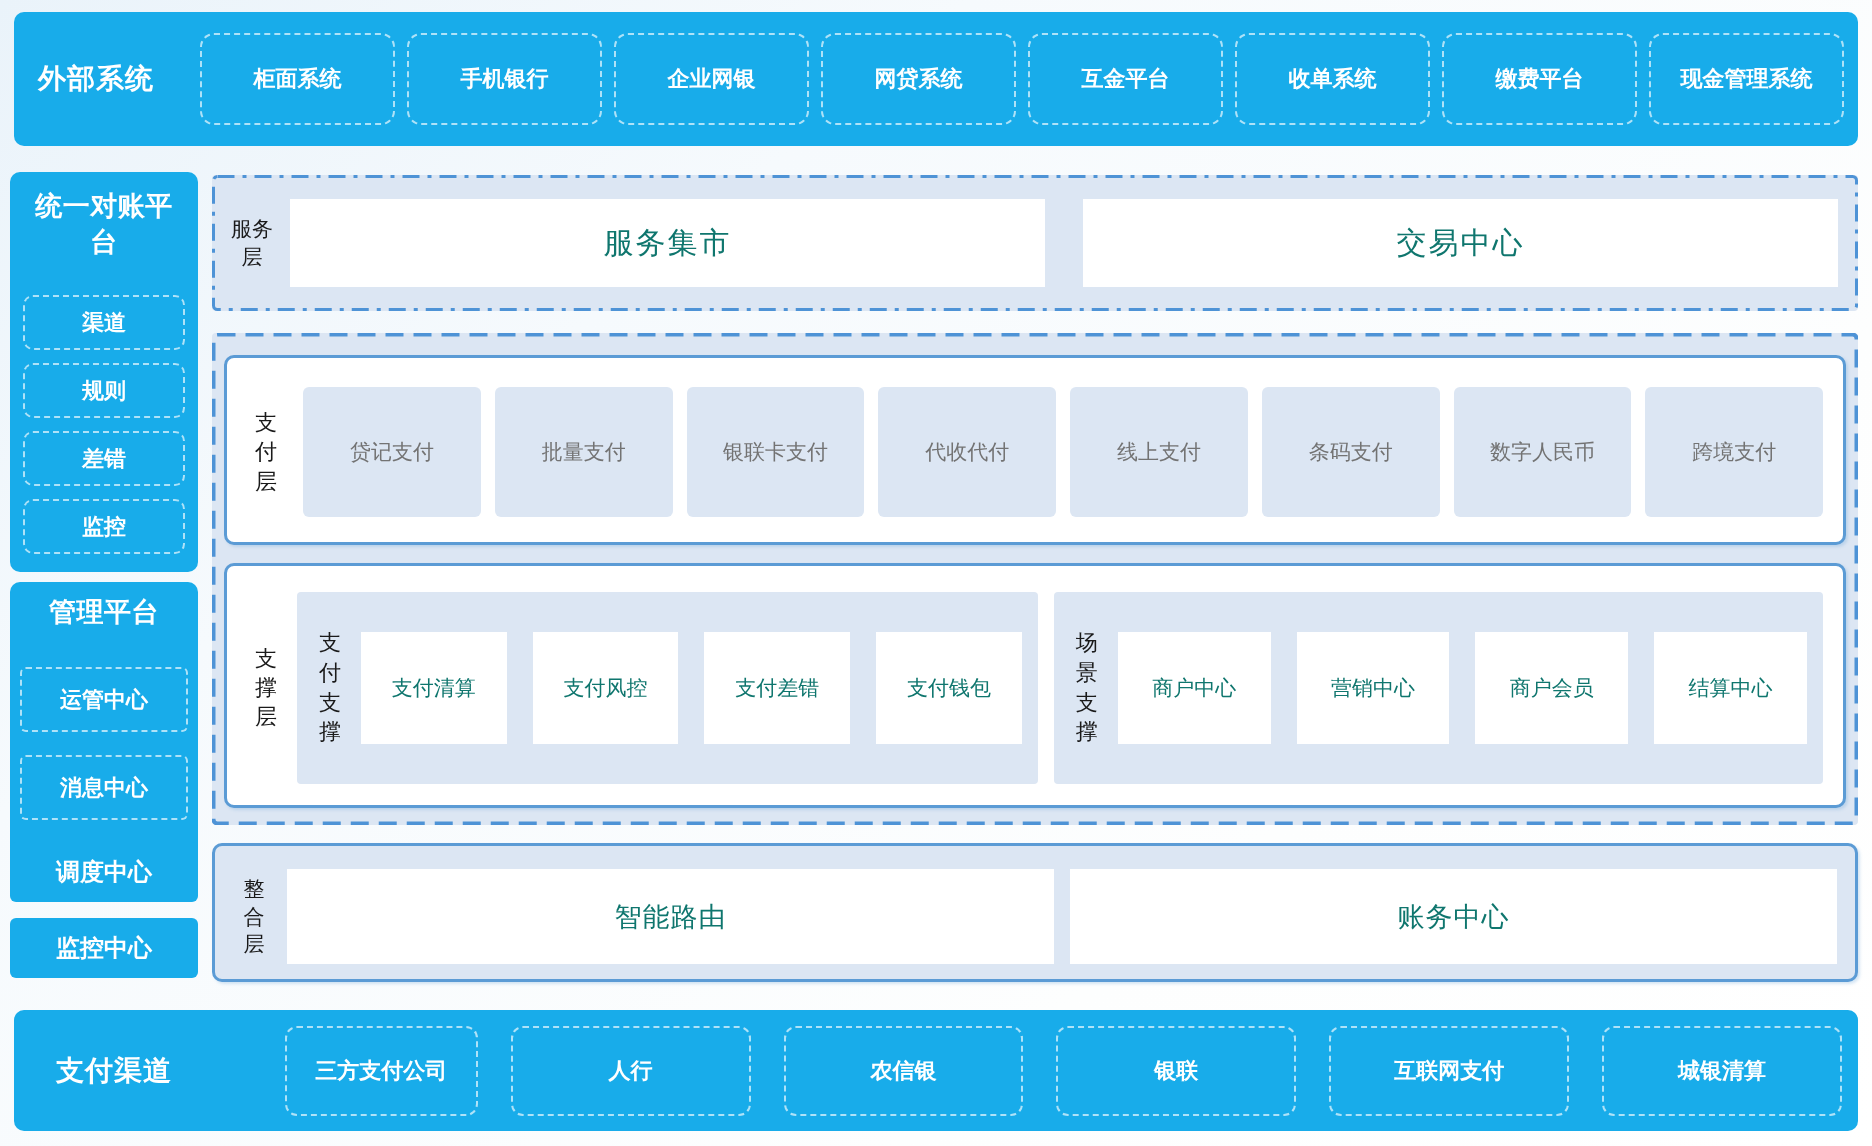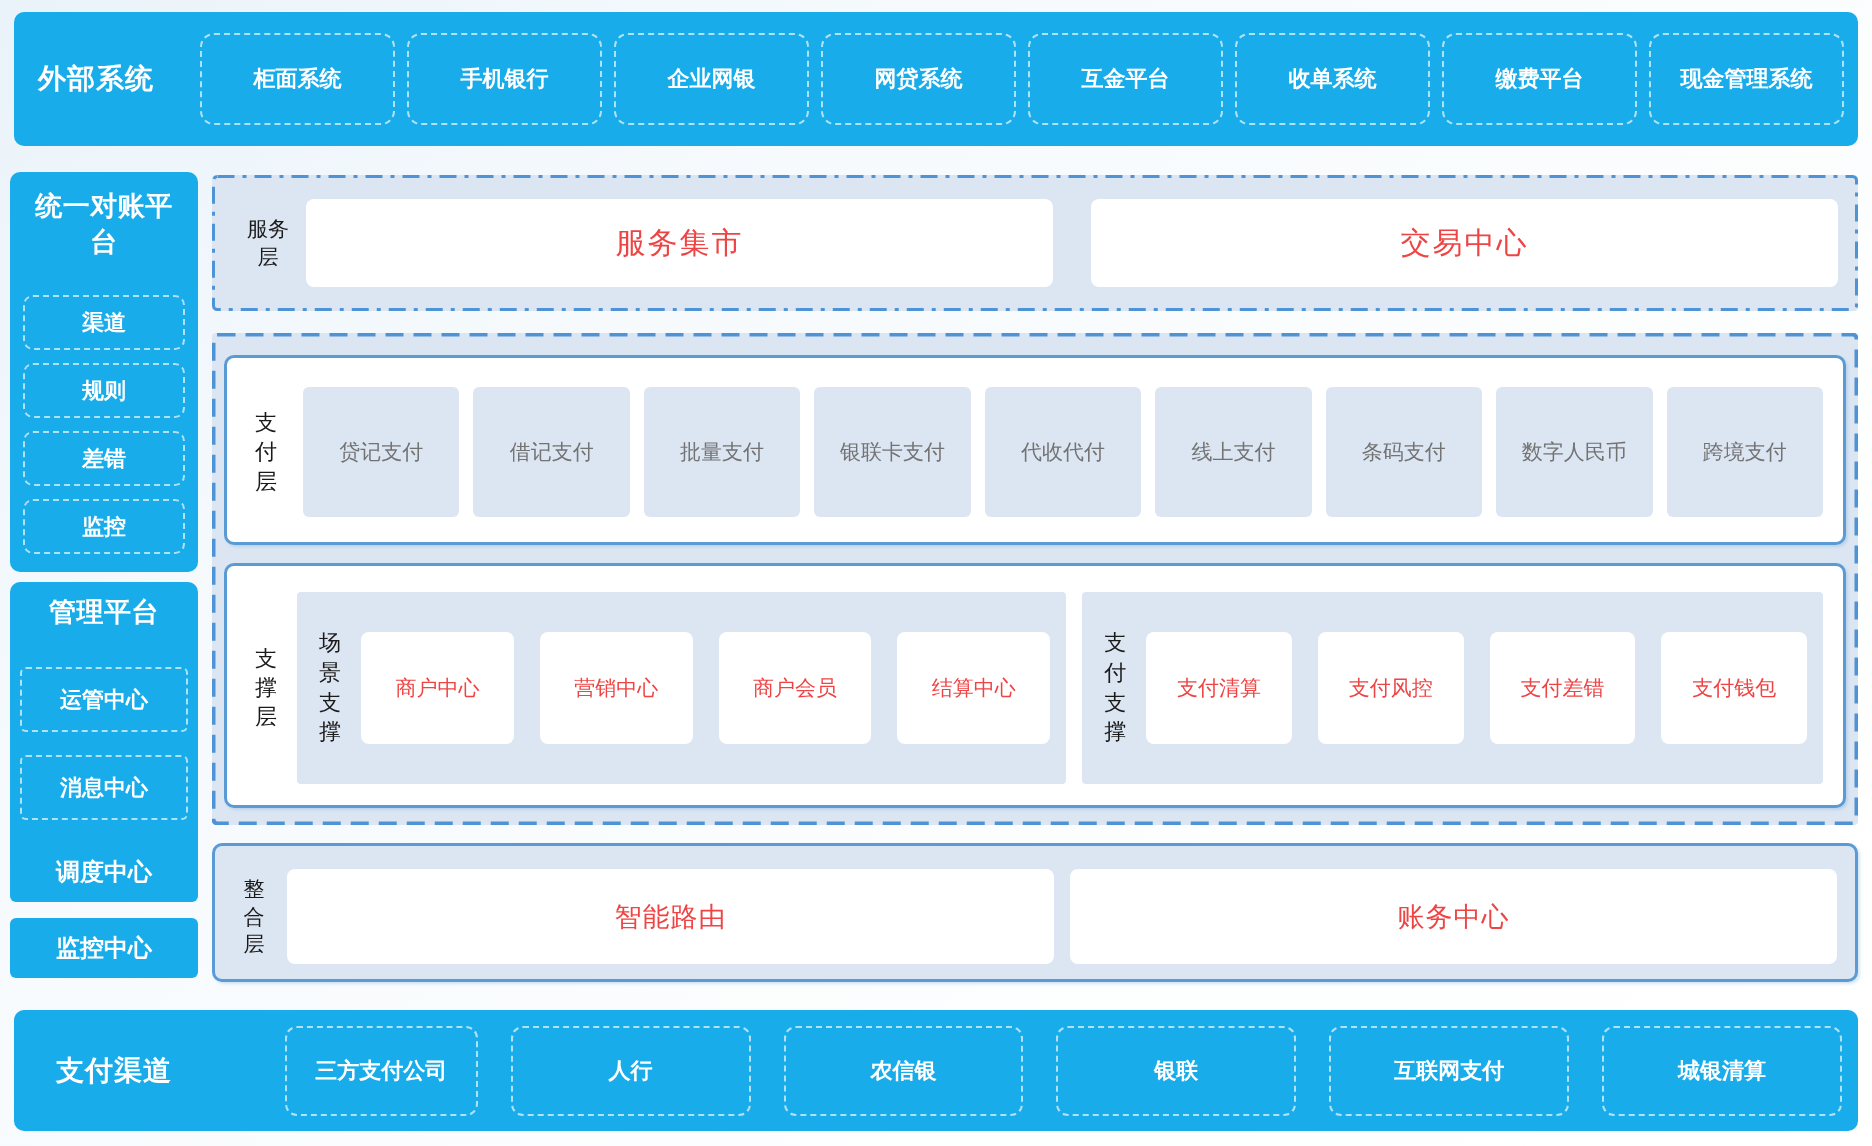--- a/index.html
+++ b/index.html
@@ -24,23 +24,23 @@
     border-radius:14px;
     color:#ffffff; font-weight:bold; font-size:22px;
     display:flex; align-items:center; justify-content:center;
     white-space:nowrap;
   }
   .vlabel {
     text-align:center; word-break:break-all; line-height:1.32;
     color:#1a1a1a; white-space:normal;
   }
   .white-box {
-    background:#ffffff; border-radius:8px;
-    display:flex; align-items:center; justify-content:center;
-    color:#ef4444;
+    background:#ffffff; border-radius:0;
+    display:flex; align-items:center; justify-content:center;
+    color:#0f766e;
   }
   .lite-box {
     background:#DCE6F3; border-radius:6px;
     display:flex; align-items:center; justify-content:center;
     color:#737373;
   }
   svg.border-overlay { position:absolute; left:0; top:0; pointer-events:none; }
 
   
   #topbar { left:14px; top:12px; width:1844px; height:134px; padding:0 14px 0 24px; gap:12px; }
@@ -65,21 +65,21 @@
     display:flex; align-items:center; justify-content:center;
     color:#fff; font-size:24px; font-weight:bold;
   }
   #box-dispatch { top:842px; }
   #box-monitor  { top:918px; }
 
   
   #service-layer {
     position:absolute; left:212px; top:175px; width:1646px; height:136px;
     background:#DCE6F3; border-radius:4px;
-    display:flex; align-items:center; padding:0 20px 0 34px;
+    display:flex; align-items:center; padding:0 20px 0 18px;
   }
   #service-layer .vlabel { flex:0 0 44px; font-size:21px; }
   #service-layer .boxes { flex:1; display:flex; gap:38px; margin-left:16px; }
   #service-layer .white-box { flex:1 1 0; height:88px; font-size:30px; letter-spacing:2px; }
 
   
   #core-wrap {
     position:absolute; left:212px; top:333px; width:1646px; height:492px;
     background:#DCE6F3; border-radius:4px;
   }
@@ -170,52 +170,51 @@
 
   <div id="core-wrap">
     <svg class="border-overlay" width="1646" height="492">
       <rect x="1.5" y="1.5" width="1643" height="489" rx="4" fill="none" stroke="#4E93D6" stroke-width="4" stroke-dasharray="18 10"></rect>
     </svg>
 
     <div id="payment-layer" class="layer-box">
       <div class="vlabel" style="width: 1.35em;">支付层</div>
       <div class="boxes">
         <div class="lite-box">贷记支付</div>
-        <div class="lite-box">借记支付</div>
         <div class="lite-box">批量支付</div>
         <div class="lite-box">银联卡支付</div>
         <div class="lite-box">代收代付</div>
         <div class="lite-box">线上支付</div>
         <div class="lite-box">条码支付</div>
         <div class="lite-box">数字人民币</div>
         <div class="lite-box">跨境支付</div>
       </div>
     </div>
 
     <div id="support-layer" class="layer-box">
       <div class="vlabel" style="width: 1.35em;">支撑层</div>
       <div class="groups">
+        <div id="group-pay" class="support-group">
+          <div class="vlabel" style="width: 1.35em;">支付支撑</div>
+          <div class="boxes">
+            <div class="white-box">支付清算</div>
+            <div class="white-box">支付风控</div>
+            <div class="white-box">支付差错</div>
+            <div class="white-box">支付钱包</div>
+          </div>
+        </div>
         <div id="group-scene" class="support-group">
           <div class="vlabel" style="width: 1.35em;">场景支撑</div>
           <div class="boxes">
             <div class="white-box">商户中心</div>
             <div class="white-box">营销中心</div>
             <div class="white-box">商户会员</div>
             <div class="white-box">结算中心</div>
           </div>
         </div>
-        <div id="group-pay" class="support-group">
-          <div class="vlabel" style="width: 1.35em;">支付支撑</div>
-          <div class="boxes">
-            <div class="white-box">支付清算</div>
-            <div class="white-box">支付风控</div>
-            <div class="white-box">支付差错</div>
-            <div class="white-box">支付钱包</div>
-          </div>
-        </div>
       </div>
     </div>
   </div>
 
   <div id="integration-layer">
     <div class="vlabel" style="width: 1.35em;">整合层</div>
     <div class="boxes">
       <div class="white-box">智能路由</div>
       <div class="white-box">账务中心</div>
     </div>

